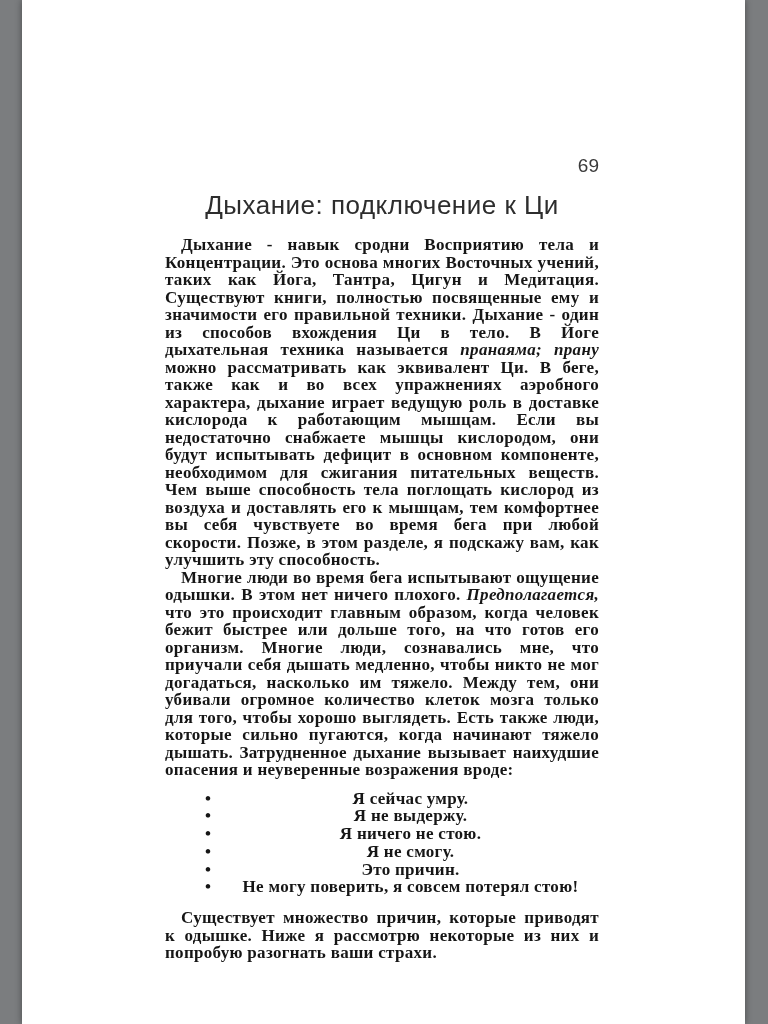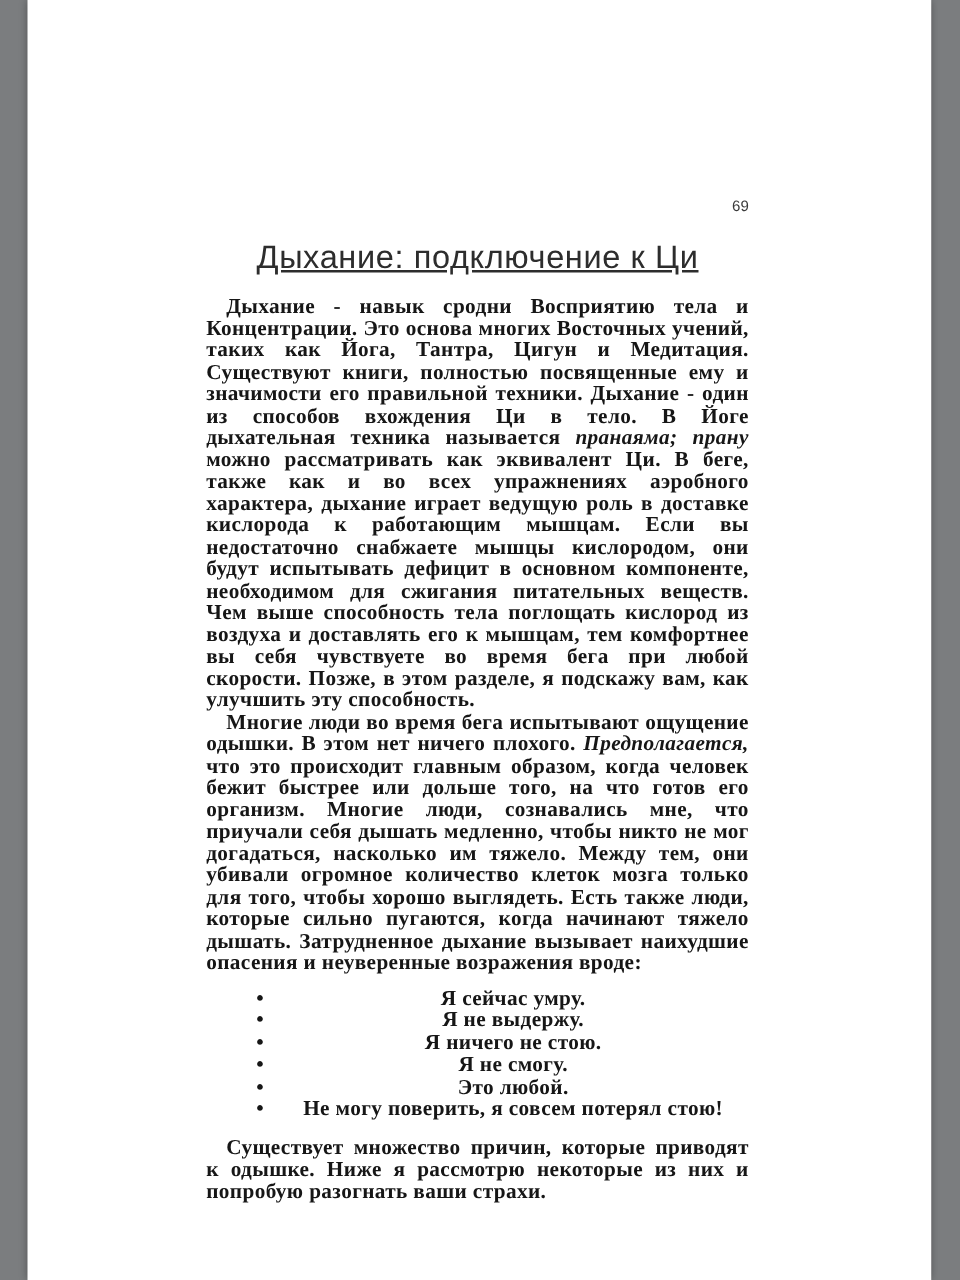--- a/index.html
+++ b/index.html
@@ -24,33 +24,32 @@
     height: 1024px;
     background: var(--page-color, #ffffff);
     box-shadow: 0 0 7px rgba(0,0,0,0.40);
     box-sizing: border-box;
     padding: 0 146px 0 143px;
   }
   .page-number {
     margin-top: 158px;
     text-align: right;
     font-family: "Liberation Sans", "DejaVu Sans", sans-serif;
-    font-size: 12px;
+    font-size: 19px;
     line-height: 15px;
     color: #3a3a3a;
   }
   .chapter-title {
     margin: 17px 0 15px 0;
     text-align: center;
     font-family: "Liberation Sans", "DejaVu Sans", sans-serif;
     font-weight: 400;
     font-size: 26px;
     letter-spacing: 0.5px;
     color: #2d2d2d;
-    text-decoration: underline;
   }
   .page-content {
     font-family: "Liberation Serif", "DejaVu Serif", serif;
     font-weight: 700;
     font-size: 17px;
     line-height: 17.5px;
     letter-spacing: 0.3px;
     color: #161616;
   }
   .page-content p {
@@ -88,19 +87,19 @@
     <div class="page-number">69</div>
     <h1 class="chapter-title">Дыхание: подключение к Ци</h1>
     <div class="page-content">
         <p><span>Дыхание - навык сродни Восприятию тела и Концентрации. Это основа многих Восточных учений, таких как Йога, Тантра, Цигун и Медитация. Существуют книги, полностью посвященные ему и значимости его правильной техники. Дыхание - один из способов вхождения Ци в тело. В Йоге дыхательная техника называется </span><span class="em">пранаяма; прану</span><span> можно рассматривать как эквивалент Ци. В беге, также как и во всех упражнениях аэробного характера, дыхание играет ведущую роль в доставке кислорода к работающим мышцам. Если вы недостаточно снабжаете мышцы кислородом, они будут испытывать дефицит в основном компоненте, необходимом для сжигания питательных веществ. Чем выше способность тела поглощать кислород из воздуха и доставлять его к мышцам, тем комфортнее вы себя чувствуете во время бега при любой скорости. Позже, в этом разделе, я подскажу вам, как улучшить эту способность.</span></p>
         <p><span>Многие люди во время бега испытывают ощущение одышки. В этом нет ничего плохого. </span><span class="em">Предполагается,</span><span> что это происходит главным образом, когда человек бежит быстрее или дольше того, на что готов его организм. Многие люди, сознавались мне, что приучали себя дышать медленно, чтобы никто не мог догадаться, насколько им тяжело. Между тем, они убивали огромное количество клеток мозга только для того, чтобы хорошо выглядеть. Есть также люди, которые сильно пугаются, когда начинают тяжело дышать. Затрудненное дыхание вызывает наихудшие опасения и неуверенные возражения вроде:</span></p>
         <ul>
           <li>Я сейчас умру.</li>
           <li>Я не выдержу.</li>
           <li>Я ничего не стою.</li>
           <li>Я не смогу.</li>
-          <li>Это любой.</li>
+          <li>Это причин.</li>
           <li>Не могу поверить, я совсем потерял стою!</li>
         </ul>
         <p><span>Существует множество причин, которые приводят к одышке. Ниже я рассмотрю некоторые из них и попробую разогнать ваши страхи.</span></p>
       </div>
   </div>
 </div>
 
 </body></html>

